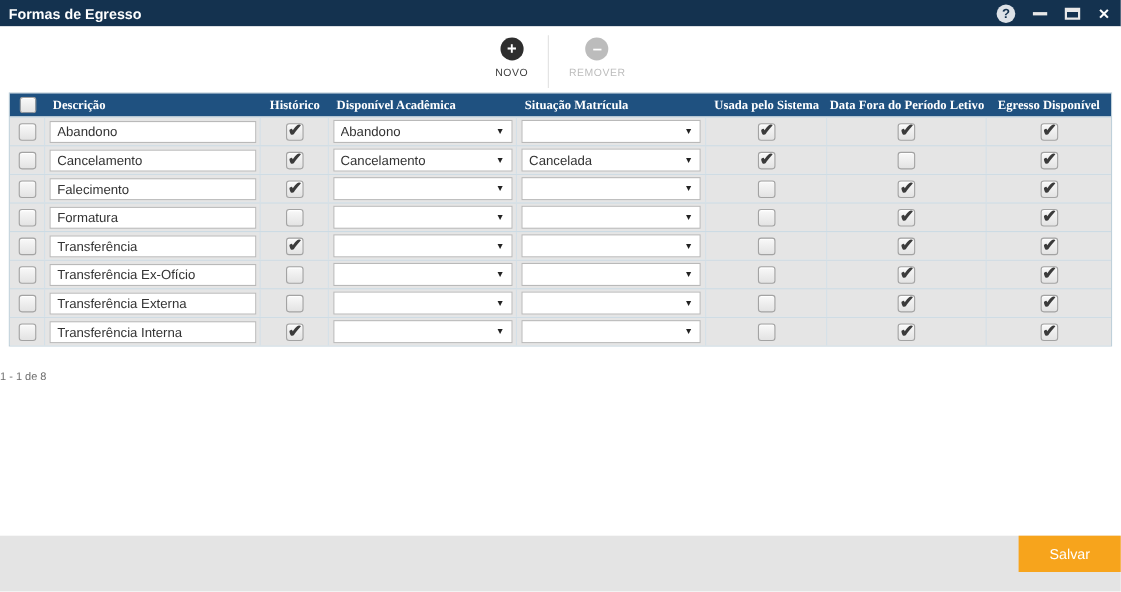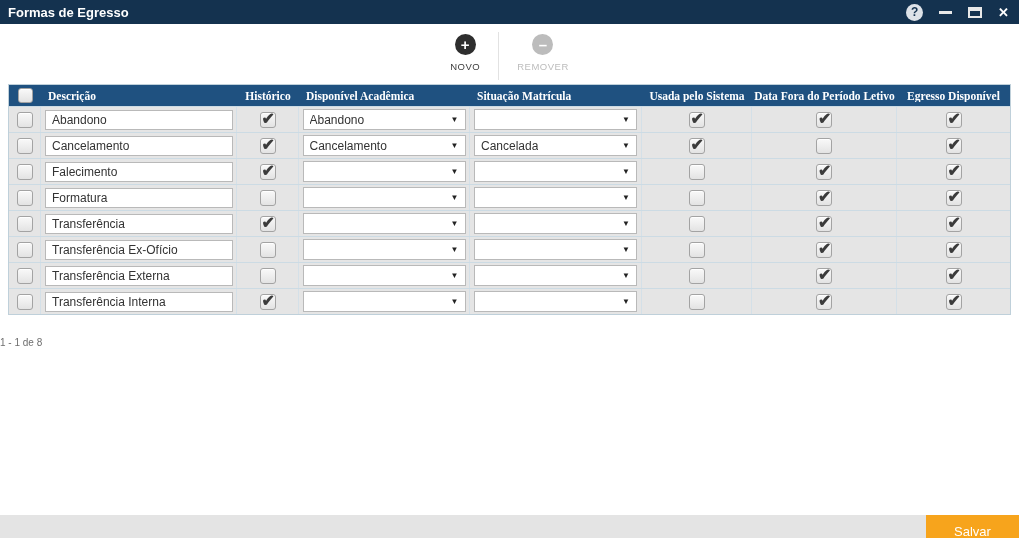--- a/index.html
+++ b/index.html
@@ -56,21 +56,21 @@
         background:linear-gradient(#f9f9f9,#e3e3e3); cursor:pointer; display:inline-block;
         box-shadow:inset 0 1px 0 #fff; }
   .cb[data-checked="true"]::after { content:"✔"; position:absolute; left:1px; top:-4px;
         font-size:16px; font-weight:700; color:#3b3b3b; }
   .cb.small { width:15px; height:15px; }
 
   .pagination { position:absolute; top:322px; left:0; right:0; 
                 font-size:10px; color:#6e6e6e;margin-top:15px; }
 
   
-  .footer { position:absolute; bottom:0; left:0; right:0; height:23px; background:#e4e4e4; }
+  .footer { position:absolute; bottom:0; left:0; right:0; height:51px; background:#e4e4e4; }
   .save-btn { position:absolute; right:0; top:0; width:93px; height:33px; background:#F7A41C;
               color:#fff; font-size:13px; border:none; display:flex; align-items:center;
               justify-content:center; cursor:pointer; font-family:"Liberation Sans",sans-serif; }
 </style>
 </head>
 <body>
 
 <div class="app">
 
   <div class="titlebar">

